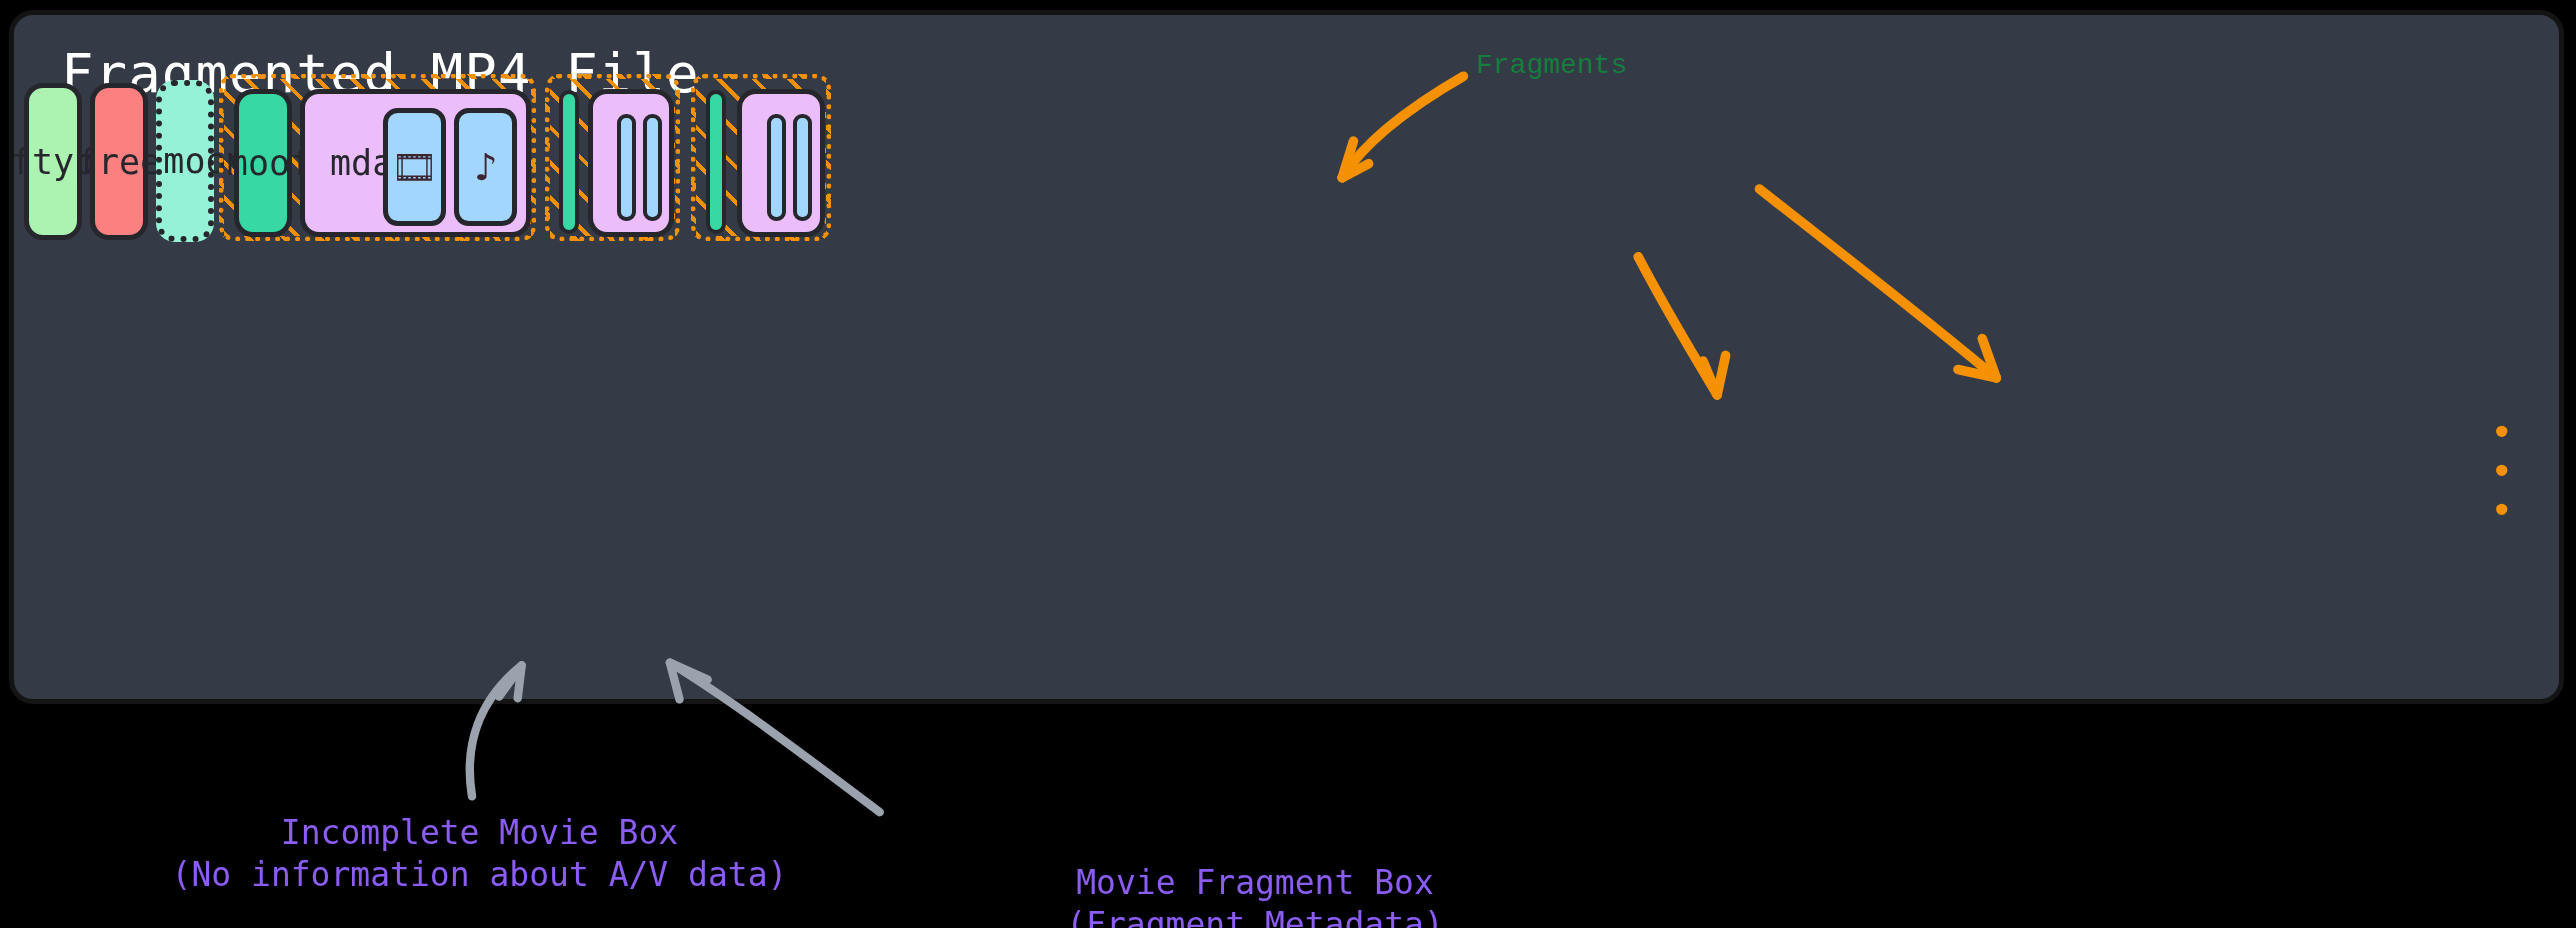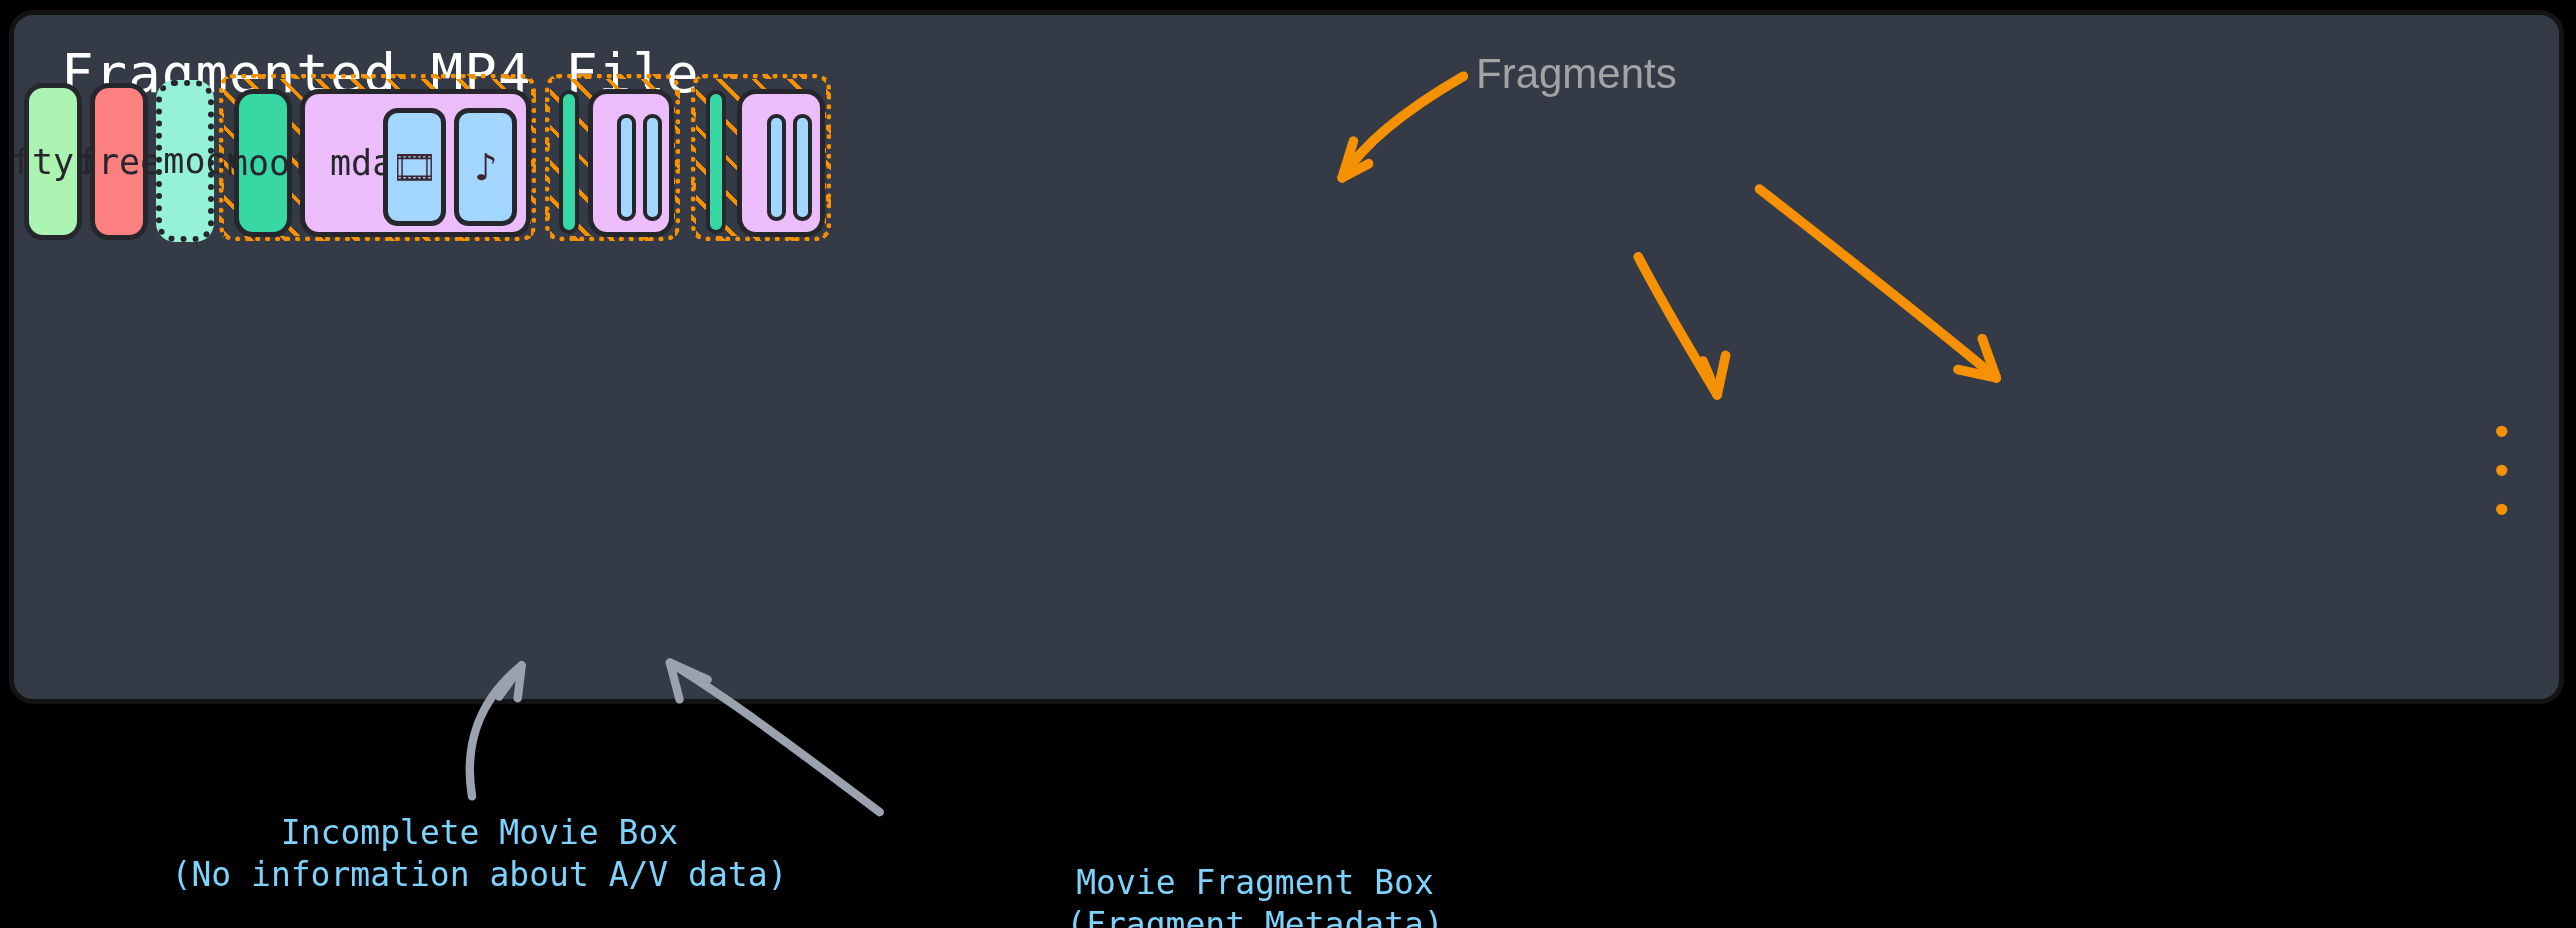--- a/index.html
+++ b/index.html
@@ -60,34 +60,34 @@
   
   .media-icon{
     font-size:37px;line-height:1;
     color:#3a2530;
     font-family:"DejaVu Sans","Liberation Sans",sans-serif;
   }
 
   
   #fragments-label{
     position:absolute;left:1476px;top:50px;
-    color:#a3a3a3;font-size:42px;white-space:nowrap;
-    font-family:Liberation Sans, sans-serif;
+    color:#15803d;font-size:28px;white-space:nowrap;
+    font-family:Liberation Mono, monospace;
   }
 
   #ellipsis{
     position:absolute;left:2490px;top:414px;
     color:#f59102;font-size:39px;letter-spacing:5.6px;line-height:1;
     font-family:"DejaVu Sans Mono","Liberation Mono",monospace;
   }
 
   
   .annotation{
     position:absolute;
-    color:#7dd3fc;
+    color:#8b5cf6;
     font-size:33px;
     text-align:center;
     line-height:1.28;
     white-space:pre;
     font-family:"DejaVu Sans Mono","Liberation Mono",monospace;
   }
   #annotation-moov{left:85px;top:812px;width:789px;}
   #annotation-moof{left:925px;top:862px;width:660px;}
 
   svg.overlay{position:absolute;left:0;top:0;width:2576px;height:929px;pointer-events:none;}

